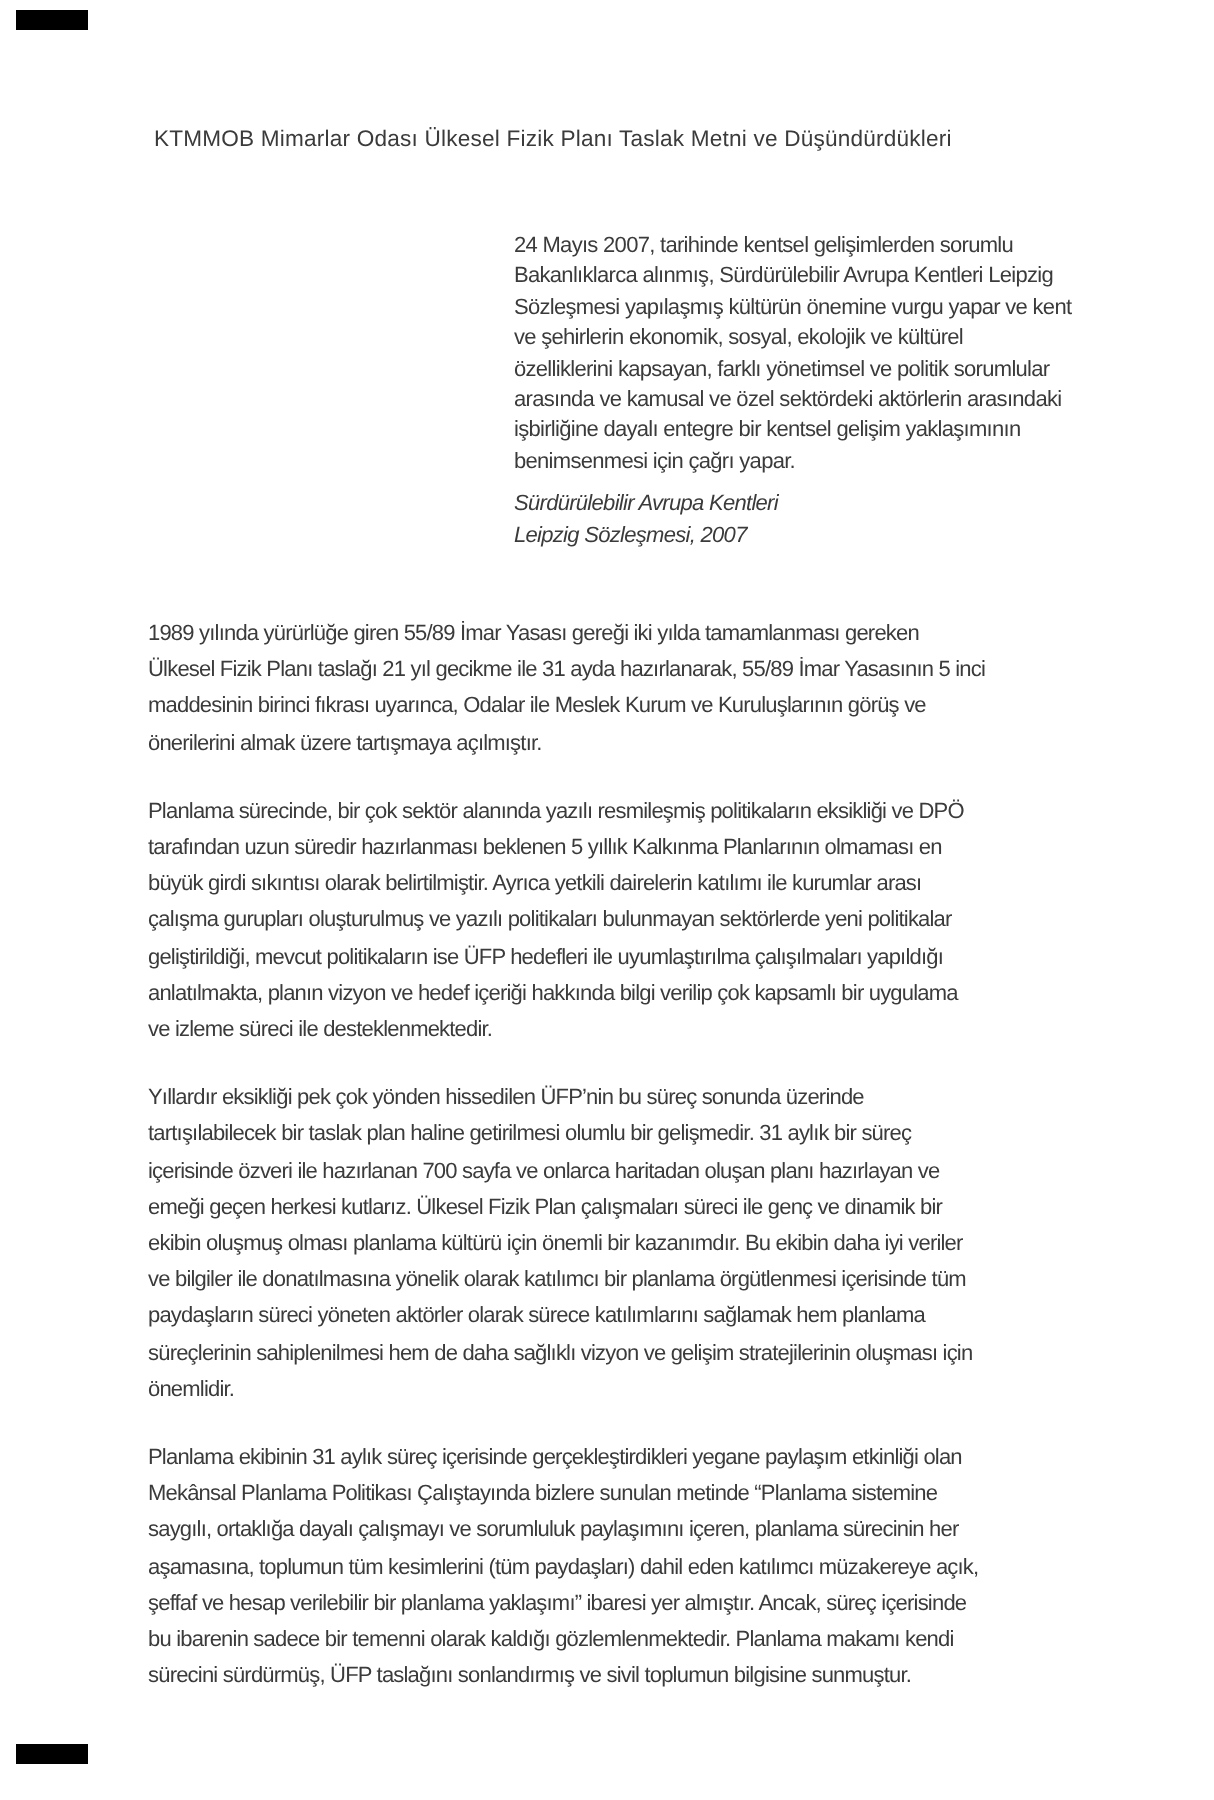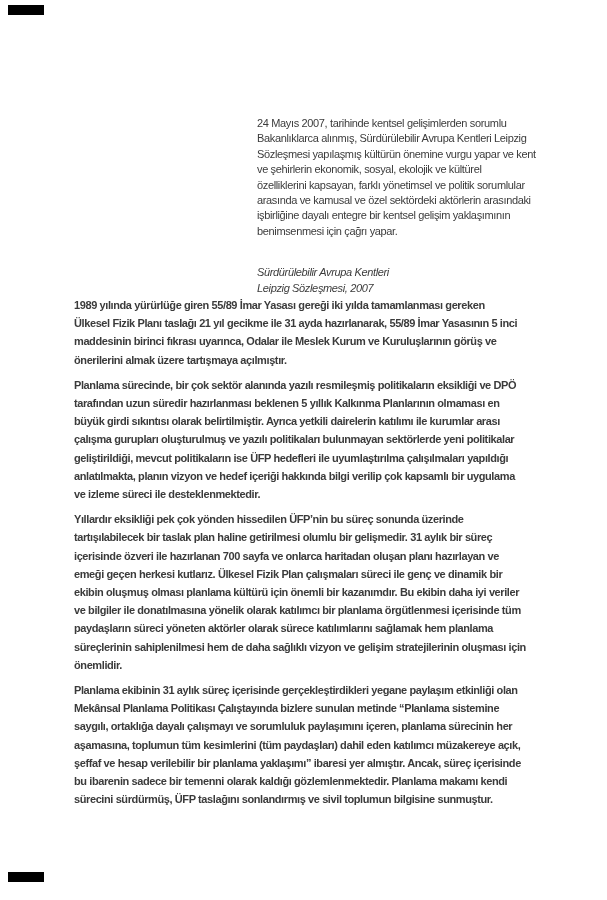--- a/index.html
+++ b/index.html
@@ -41,46 +41,46 @@
     top: 116px;
     width: 335px;
     font-size: 11px;
     line-height: 15.4px;
     letter-spacing: -0.35px;
   }
   .quote-text {
     white-space: pre-line;
   }
   .quote-attrib {
-    margin-top: 26px;
+    margin-top: 6px;
     font-style: italic;
     white-space: pre-line;
   }
   .doc-body {
     position: absolute;
     left: 74px;
     top: 292px;
     width: 516px;
     font-size: 11px;
     line-height: 18.2px;
     letter-spacing: -0.4px;
   }
   .doc-body p {
-    margin: 4px 0 7px 0;
+    margin: 16px 0 7px 0;
     white-space: pre-line;
-    font-weight: bold;
   }
 </style>
 </head>
 <body>
 
 <div class="page">
 
   <div class="corner-mark top"></div>
 
+  <h1 class="title">KTMMOB Mimarlar Odası Ülkesel Fizik Planı Taslak Metni ve Düşündürdükleri</h1>
 
   <div class="quote">
     <div class="quote-text">24 Mayıs 2007, tarihinde kentsel gelişimlerden sorumlu
 Bakanlıklarca alınmış, Sürdürülebilir Avrupa Kentleri Leipzig
 Sözleşmesi yapılaşmış kültürün önemine vurgu yapar ve kent
 ve şehirlerin ekonomik, sosyal, ekolojik ve kültürel
 özelliklerini kapsayan, farklı yönetimsel ve politik sorumlular
 arasında ve kamusal ve özel sektördeki aktörlerin arasındaki
 işbirliğine dayalı entegre bir kentsel gelişim yaklaşımının
 benimsenmesi için çağrı yapar.</div>

